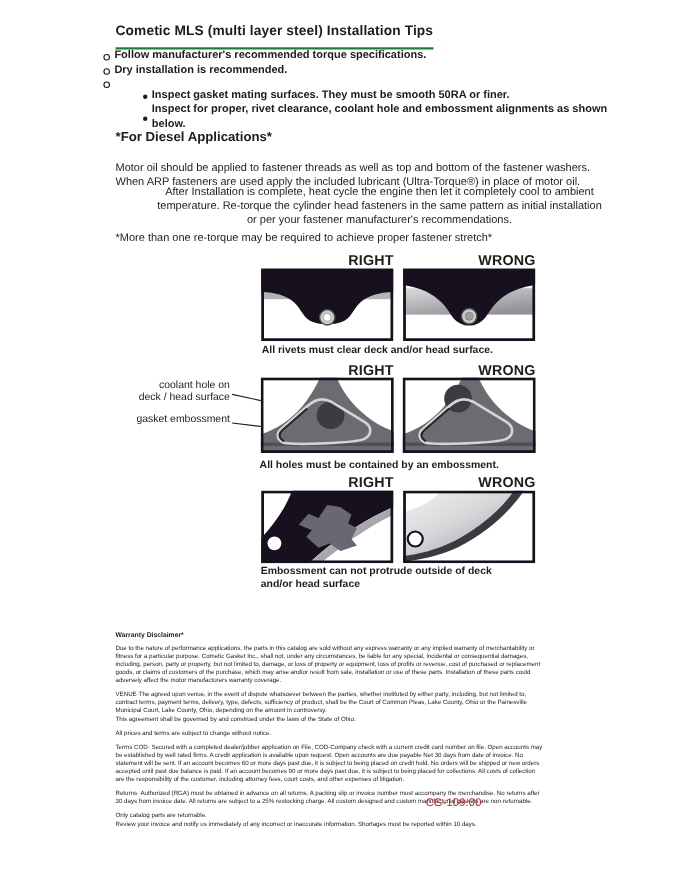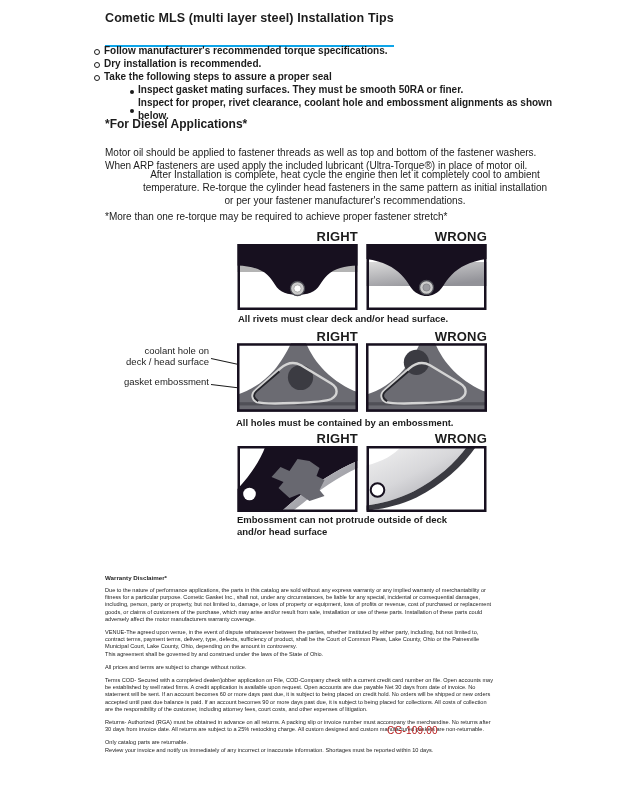--- a/index.html
+++ b/index.html
@@ -2,23 +2,23 @@
 <html><head>
 <meta charset="utf-8">
 <style>
   html,body { margin:0; padding:0; background:#ffffff; }
   .page {
     position:relative; width:618px; height:800px; background:#ffffff;
     font-family:"Liberation Sans", sans-serif; color:#1c1c1c; overflow:hidden;
   }
   
   .title {
-    position:absolute; left:105px; top:11px;
+    position:absolute; left:105px; top:21px;
     font-size:12.5px; font-weight:bold; letter-spacing:.1px;
-    border-bottom:2px solid #0ea5e9; padding-bottom:20px; display:inline-block;
+    border-bottom:2px solid #15803d; padding-bottom:8px; display:inline-block;
   }
   
   .bullets { position:absolute; left:94px; top:44px; font-size:10px; line-height:13px; width:480px; }
   .b-row { display:flex; align-items:center;font-weight:bold; }
   .b-row.sub { margin-left:36px; }
   .marker-o { flex:none; width:4px; height:4px; border:1px solid #1c1c1c; border-radius:50%; margin:3.5px 4px 0 0; }
   .marker-f { flex:none; width:4px; height:4px; background:#1c1c1c; border-radius:50%; margin:4px 4px 0 0; }
   
   .diesel-h { position:absolute; left:105px; top:117px; font-size:12px; font-weight:bold; }
   .para { position:absolute; left:105px; width:480px; font-size:10px; line-height:13px; white-space:pre-line; }
@@ -49,21 +49,20 @@
     <div class="b-row">
       <span class="marker-o"></span>
       <span>Follow manufacturer's recommended torque specifications.</span>
     </div>
     <div class="b-row">
       <span class="marker-o"></span>
       <span>Dry installation is recommended.</span>
     </div>
     <div class="b-row">
       <span class="marker-o"></span>
-      <span>Take the following steps to assure a proper seal</span>
     </div>
     <div class="b-row sub">
       <span class="marker-f"></span>
       <span>Inspect gasket mating surfaces.  They must be smooth 50RA or finer.</span>
     </div>
     <div class="b-row sub">
       <span class="marker-f"></span>
       <span>Inspect for proper, rivet clearance, coolant hole and embossment alignments as shown below.</span>
     </div>
   </div>

